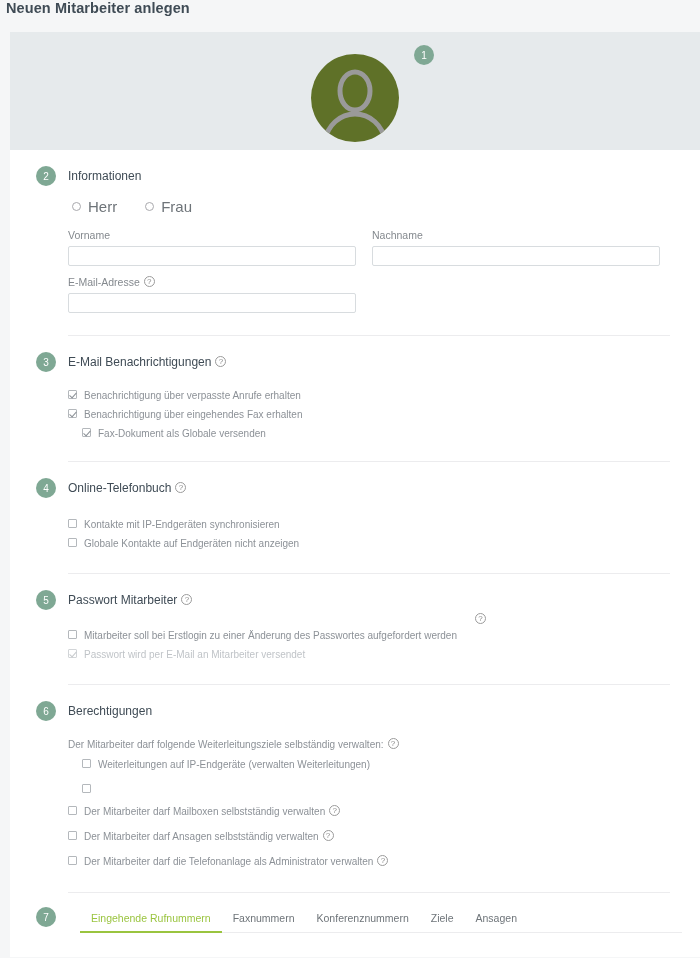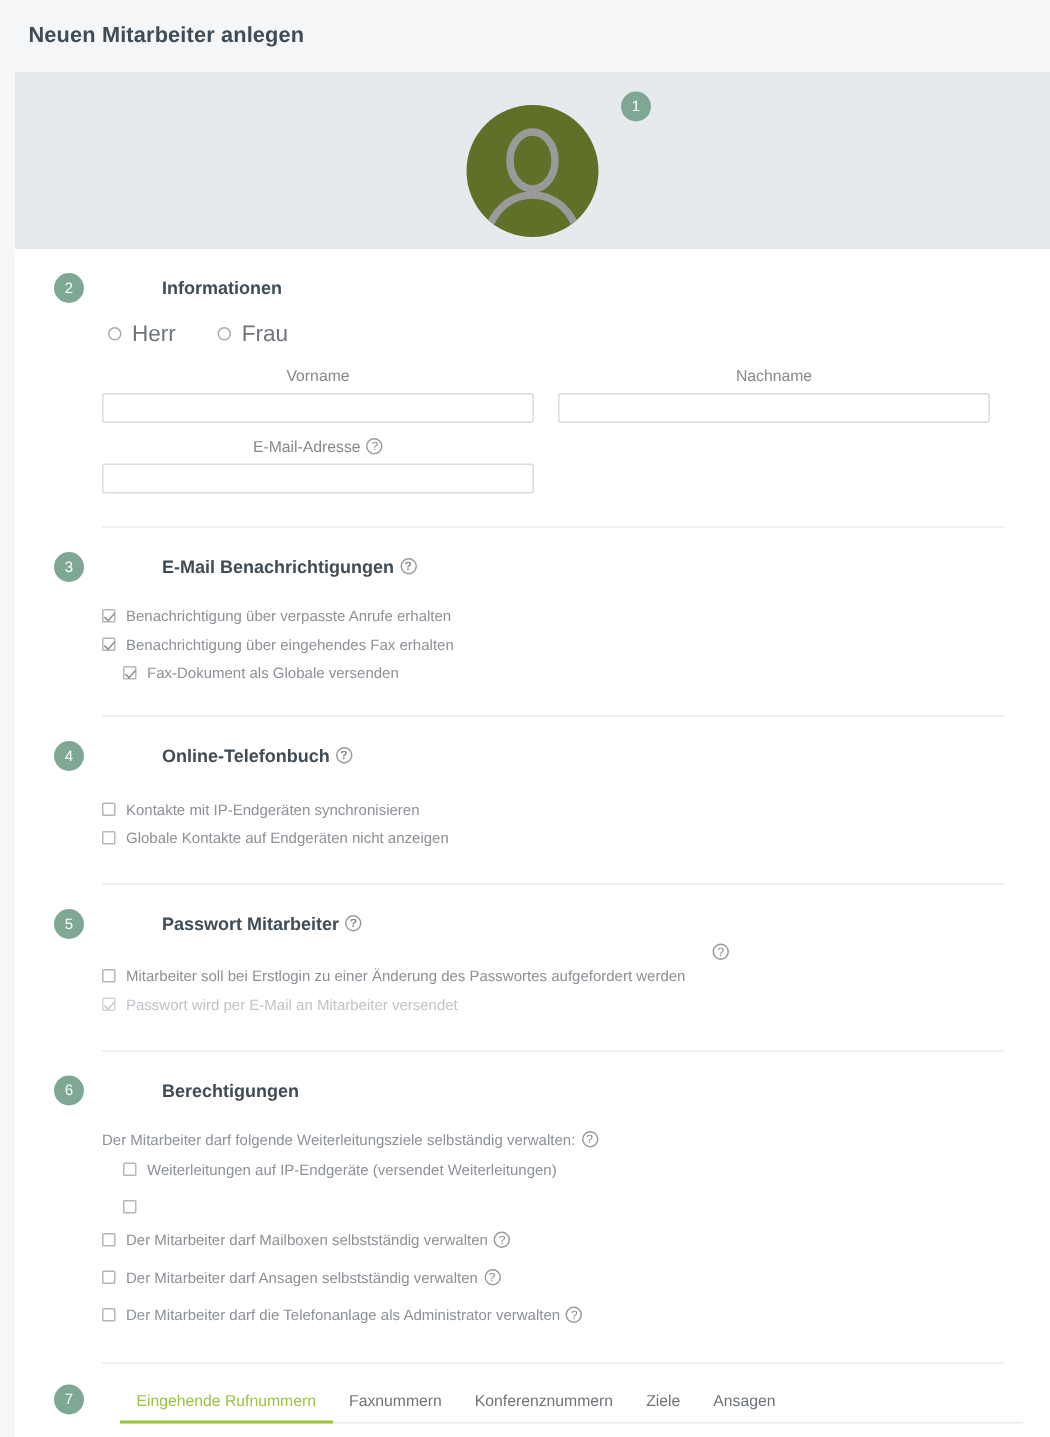--- a/index.html
+++ b/index.html
@@ -7,24 +7,24 @@
     margin: 0; padding: 0;
     width: 700px; height: 958px;
     background: #f5f6f7;
     font-family: "Liberation Sans", sans-serif;
     -webkit-font-smoothing: antialiased;
   }
   .page { position: relative; width: 700px; height: 958px; overflow: hidden; background: #f5f6f7; }
 
   
   .page-header {
-    height: 48px;
+    height: 32px;
     background: #f5f6f7;
-    display: flex; align-items: center;
-    padding-left: 19px;
+    display: flex; align-items: flex-start;
+    padding-left: 6px;
   }
   .page-title {
     font-size: 14.5px;
     font-weight: bold;
     color: #3f4b55;
     letter-spacing: .1px;
   }
 
   
   .card {
@@ -75,22 +75,22 @@
   }
   .sec-badge {
     width: 20px; height: 20px; border-radius: 50%;
     background: #7fa894; color: #fff;
     font-size: 10px;
     display: flex; align-items: center; justify-content: center;
     flex: 0 0 auto;
     margin-right: 12px;
   }
   .sec-title {
-    font-size: 12px; font-weight: bold; color: #3f4b55;
-    display: flex; align-items: center; gap: 4px; margin-left: 40px;
+    font-size: 12px; font-weight: normal; color: #3f4b55;
+    display: flex; align-items: center; gap: 4px;
   }
   .body { padding-left: 58px; padding-right: 30px; }
 
   .divider {
     height: 1px; background: #ececee;
     margin: 0 30px 0 58px;
   }
 
   
   .help {
@@ -117,21 +117,20 @@
   }
   .radio-label { font-size: 15px; color: #6e7479; }
 
   
   .fields-row { display: flex; gap: 16px; padding-top: 10px; }
   .field { width: 288px; }
   .field-label {
     font-size: 10.5px; color: #84898e;
     display: flex; align-items: center; gap: 4px;
     margin-bottom: 5px;
-    justify-content: center;
   }
   .field-input {
     width: 288px; height: 20px;
     border: 1px solid #d8dcdf;
     border-radius: 2px;
     background: #fff;
     font-size: 10.5px;
     color: #4a5056;
     padding: 0 6px;
     font-family: "Liberation Sans", sans-serif;
@@ -352,21 +351,21 @@
         <span class="sec-badge">6</span>
         <span class="sec-title">Berechtigungen</span>
       </div>
       <div class="body" style="padding-top:12px;padding-bottom:18px;">
         <div class="intro-text">
           <span>Der Mitarbeiter darf folgende Weiterleitungsziele selbständig verwalten:</span>
           <span class="help">?</span>
         </div>
         <label class="check-row indent spaced">
           <span class="cb"></span>
-          <span class="check-label">Weiterleitungen auf IP-Endgeräte (versendet Weiterleitungen)</span>
+          <span class="check-label">Weiterleitungen auf IP-Endgeräte (verwalten Weiterleitungen)</span>
         </label>
         <label class="check-row indent spaced">
           <span class="cb"></span>
         </label>
         <label class="check-row spaced">
           <span class="cb"></span>
           <span class="check-label">
             <span>Der Mitarbeiter darf Mailboxen selbstständig verwalten</span>
             <span class="help">?</span>
           </span>

